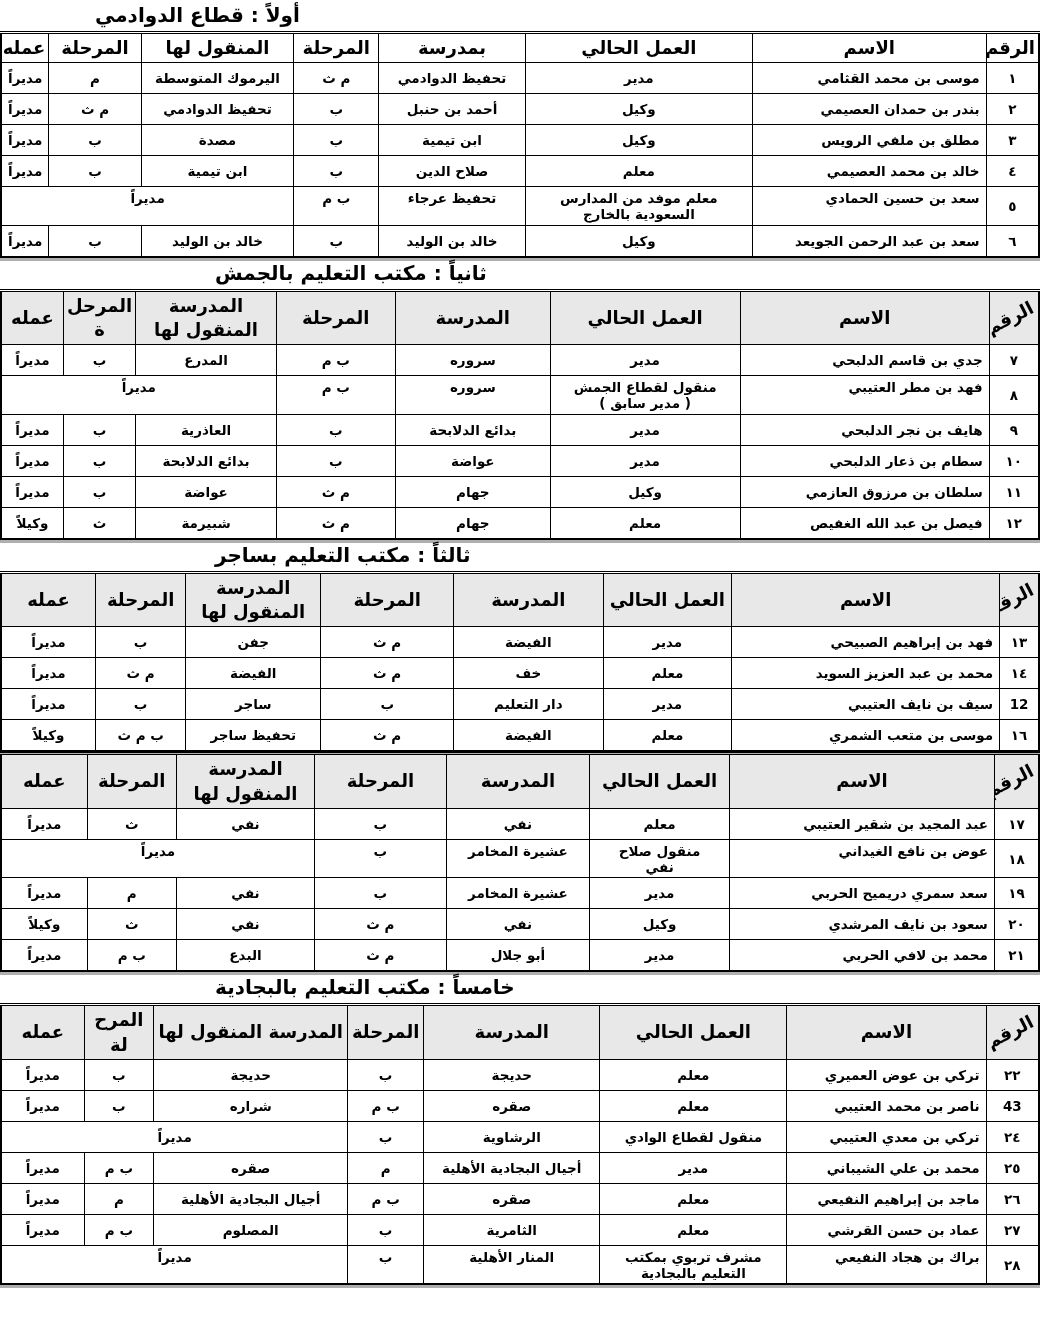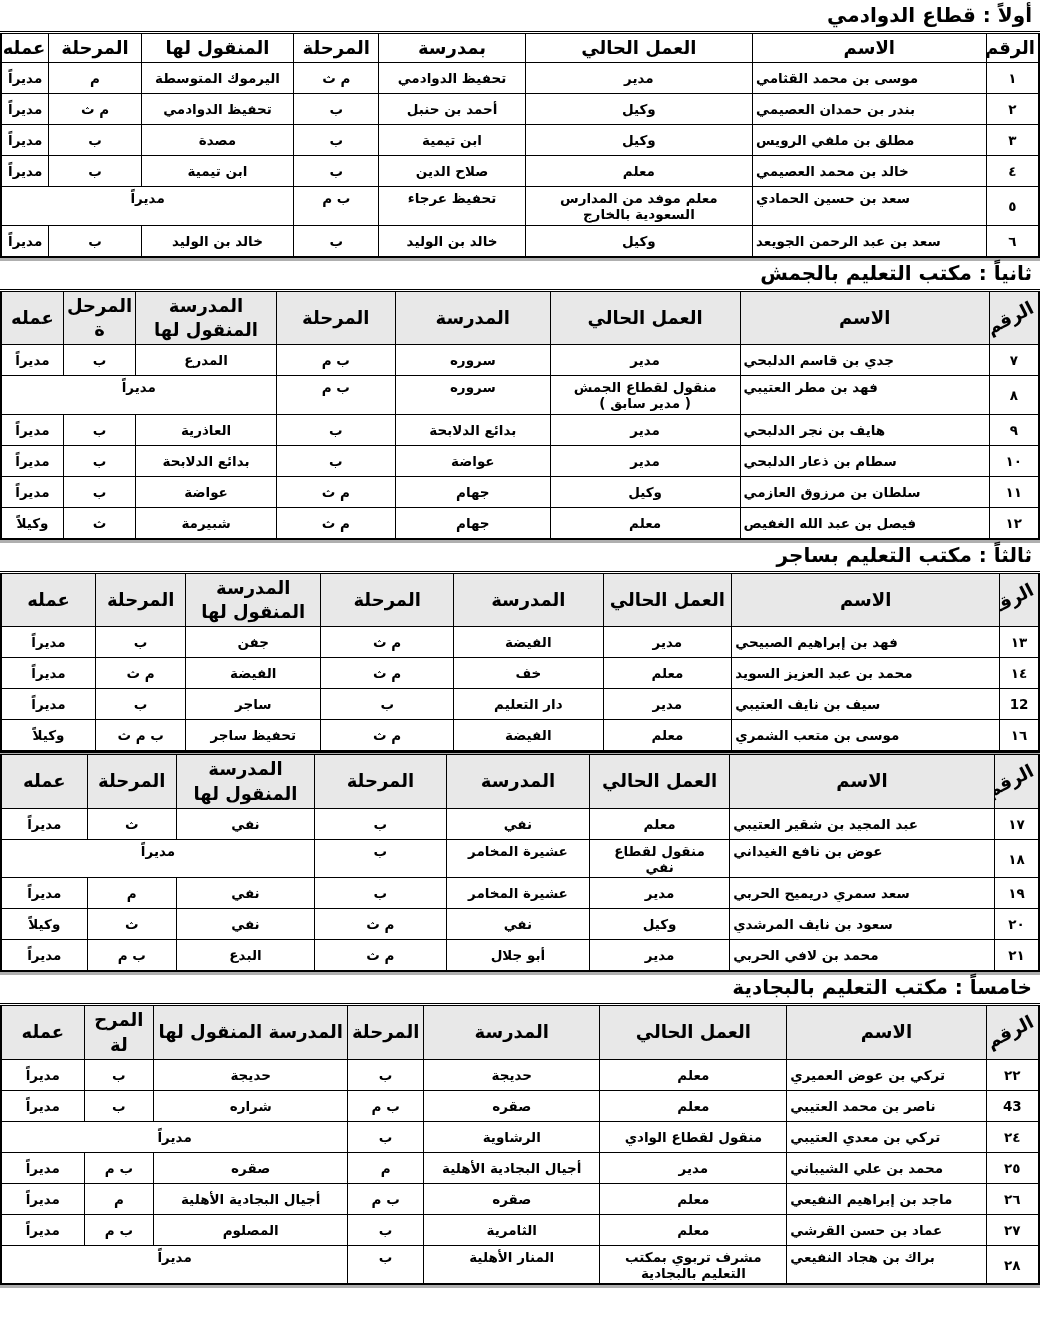--- a/index.html
+++ b/index.html
@@ -6,38 +6,38 @@
   body{
     width:1040px;min-height:1328px;
     font-family:"DejaVu Sans",sans-serif;
     font-weight:bold;color:#000;direction:rtl;
   }
   .doc-title{
     text-align:center;font-size:21px;
     padding:12px 120px 0 0;line-height:1.3;
   }
   .section-heading{
-    text-align:right;font-size:20px;
-    padding:3px 8px 3px 215px;line-height:1.25;
+    text-align:left;font-size:20px;
+    padding:3px 16px 3px 215px;line-height:1.25;
   }
   .section-heading.first{padding-left:95px;}
   table{
     width:100%;border-collapse:collapse;table-layout:fixed;
     border:2px solid #000;border-top:3px double #000;
     box-shadow:0 3px 0 rgba(110,110,110,.55);
   }
   th,td{
     border:1px solid #000;text-align:center;vertical-align:middle;
     padding:2px 3px;overflow:hidden;white-space:pre-line;
   }
   th{font-size:18px;line-height:1.35;height:20px;}
   td{font-size:13.5px;line-height:1.2;height:26px;}
   .gray-head thead th{background:#e8e8e8;}
   .rot{display:inline-block;transform:rotate(-27deg);}
-  .cell-name{text-align:left;padding-right:6px;}
+  .cell-name{text-align:right;padding-right:6px;}
   .tall td{vertical-align:top;padding-top:3px;}
   .tall td.cell-number{vertical-align:middle;}
   
   table.t0 .c1{width:5.1%} table.t0 .c2{width:22.5%} table.t0 .c3{width:21.9%} table.t0 .c4{width:14.1%}
   table.t0 .c5{width:8.2%} table.t0 .c6{width:14.7%} table.t0 .c7{width:8.9%} table.t0 .c8{width:4.6%}
   table.t1 .c1{width:4.8%} table.t1 .c2{width:24%} table.t1 .c3{width:18.3%} table.t1 .c4{width:14.9%}
   table.t1 .c5{width:11.5%} table.t1 .c6{width:13.5%} table.t1 .c7{width:7%} table.t1 .c8{width:6%}
   table.t2 .c1{width:3.8%} table.t2 .c2{width:25.8%} table.t2 .c3{width:12.4%} table.t2 .c4{width:14.4%}
   table.t2 .c5{width:12.8%} table.t2 .c6{width:13%} table.t2 .c7{width:8.7%} table.t2 .c8{width:9.1%}
   table.t3 .c1{width:4.3%} table.t3 .c2{width:25.5%} table.t3 .c3{width:13.5%} table.t3 .c4{width:13.8%}
@@ -330,21 +330,21 @@
               <td class="cell-current-work">معلم</td>
               <td class="cell-school">نفي</td>
               <td class="cell-stage">ب</td>
               <td class="cell-to-school">نفي</td>
               <td class="cell-to-stage">ث</td>
               <td class="cell-role">مديراً</td>
             </tr>
             <tr class="tall">
               <td class="cell-number">١٨</td>
               <td class="cell-name">عوض بن نافع الغيداني</td>
-              <td class="cell-current-work">منقول لقطاع
+              <td class="cell-current-work">منقول صلاح
 نفي</td>
               <td class="cell-school">عشيرة المخامر</td>
               <td class="cell-stage">ب</td>
               <td class="cell-merged-role" colspan="3">مديراً</td>
             </tr>
             <tr>
               <td class="cell-number">١٩</td>
               <td class="cell-name">سعد سمري دريميح الحربي</td>
               <td class="cell-current-work">مدير</td>
               <td class="cell-school">عشيرة المخامر</td>

